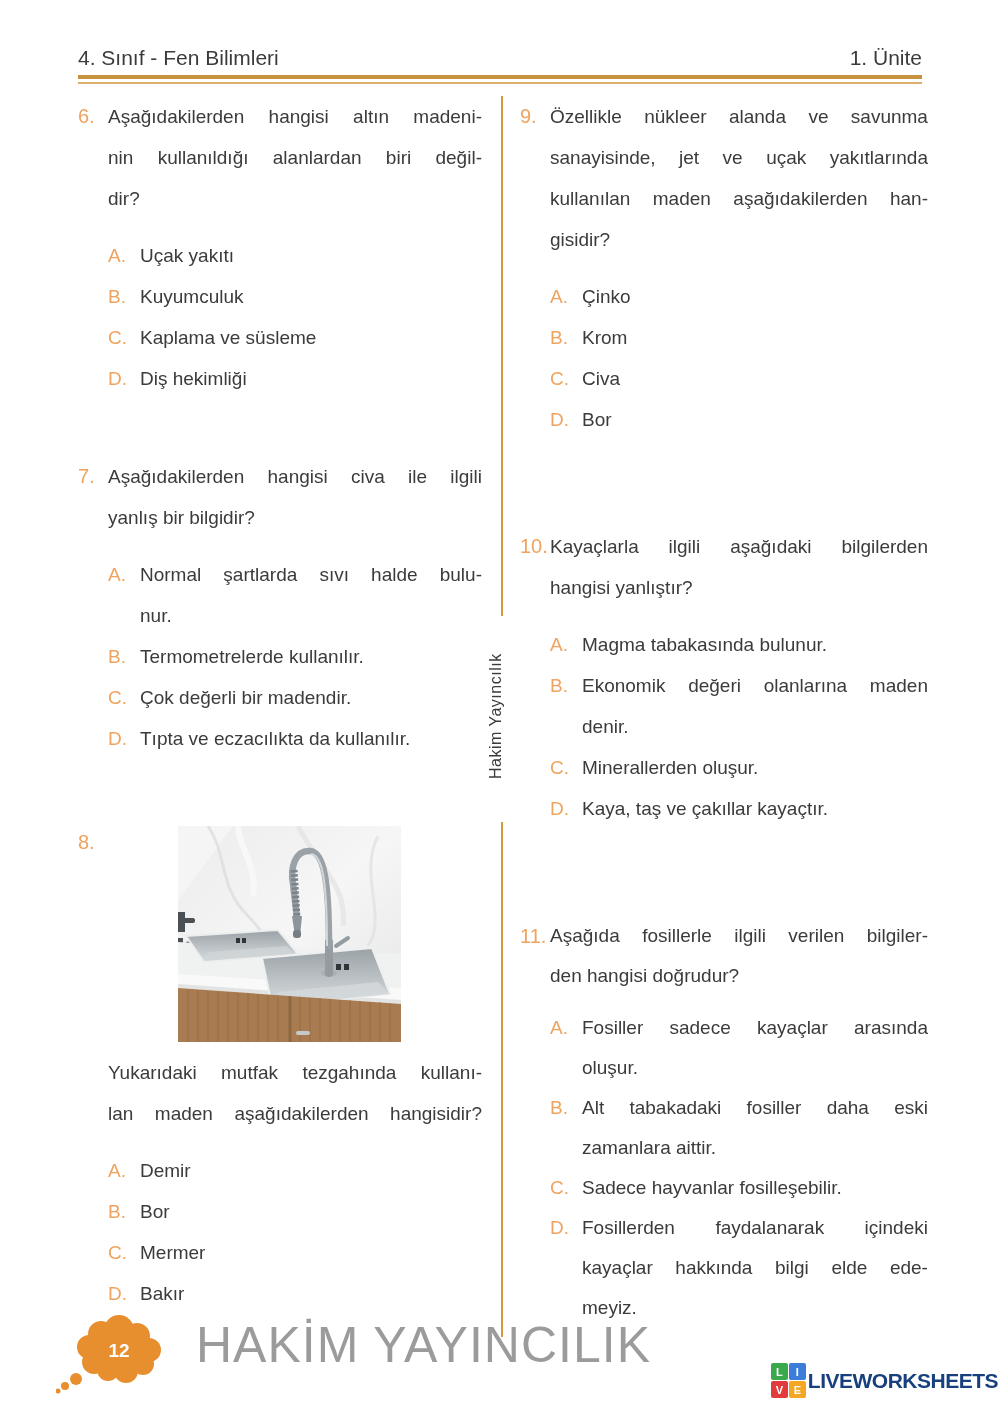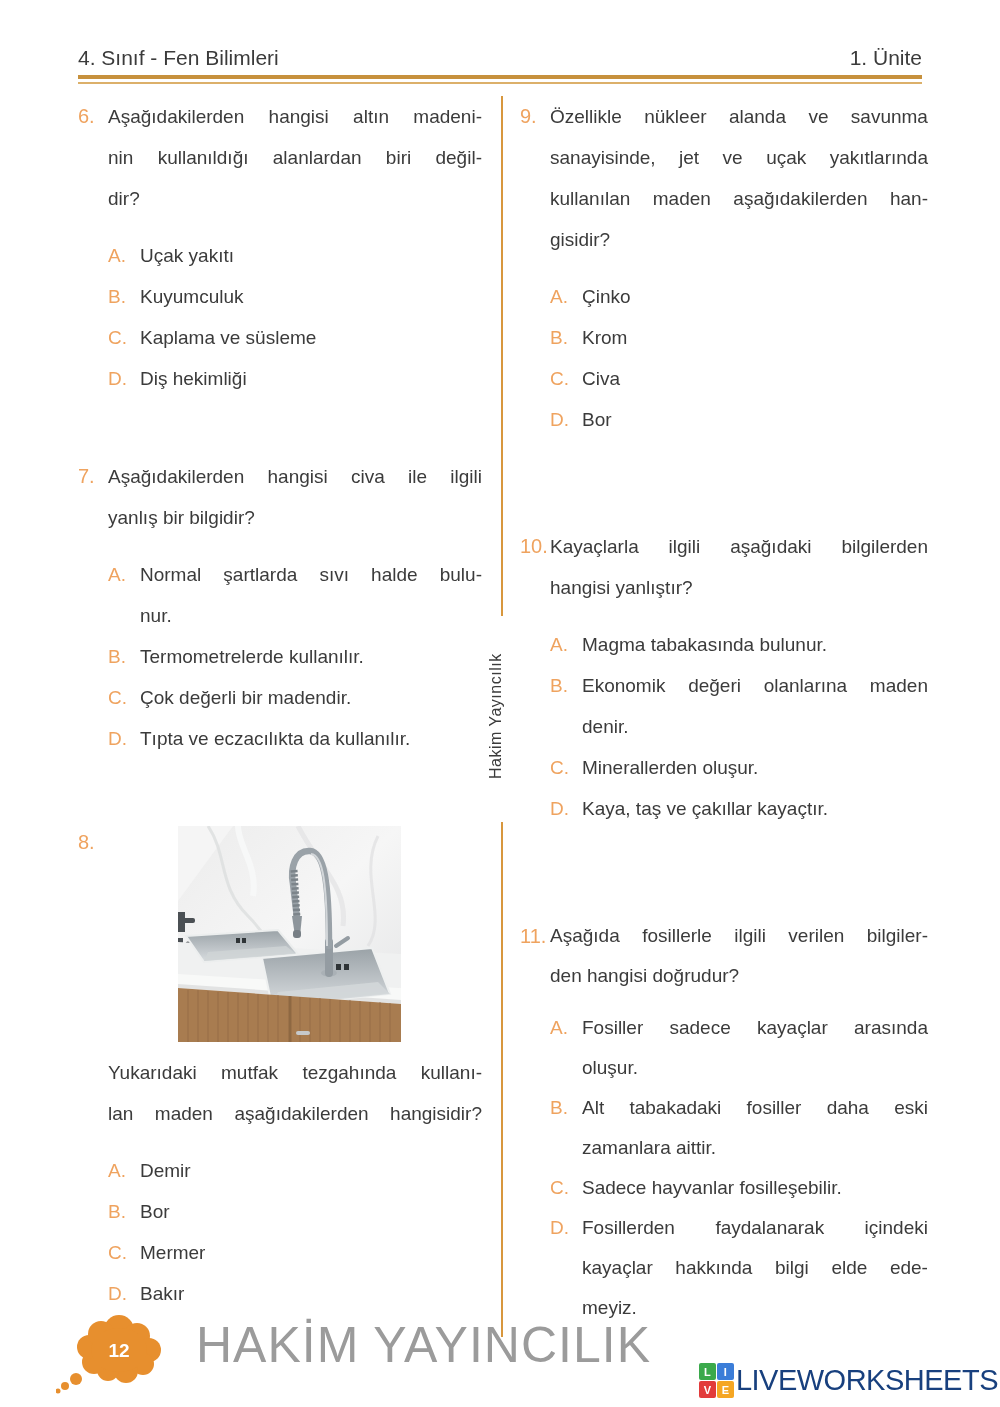--- a/index.html
+++ b/index.html
@@ -44,21 +44,21 @@
   
   .cloud{position:absolute;left:56px;top:1308px;}
   .cloud text{font-family:"Liberation Sans",sans-serif;font-weight:bold;fill:#ffffff;font-size:19px;}
   .publisher{
     position:absolute;left:196px;top:1316px;font-size:50px;font-weight:400;
     color:#9b9b9b;letter-spacing:1px;white-space:nowrap;z-index:2;
   }
   .lw{position:absolute;right:2px;top:1363px;display:flex;align-items:center;gap:2px;z-index:3;}
   .lw-tiles{display:grid;grid-template-columns:17px 17px;grid-auto-rows:17px;gap:1px;}
   .lw-tile{display:flex;align-items:center;justify-content:center;color:#fff;font-size:11px;font-weight:bold;border-radius:2px;}
-  .lw-text{font-size:29px;font-weight:normal;color:#18407e;letter-spacing:-0.5px;text-align:right;}
+  .lw-text{font-size:21px;font-weight:bold;color:#18407e;letter-spacing:-0.5px;text-align:right;}
 </style>
 </head>
 <body>
 
 <div class="header">
   <span>4. Sınıf - Fen Bilimleri</span>
   <span>1. Ünite</span>
 </div>
 <div class="rule rule-thick"></div>
 <div class="rule rule-thin"></div>

